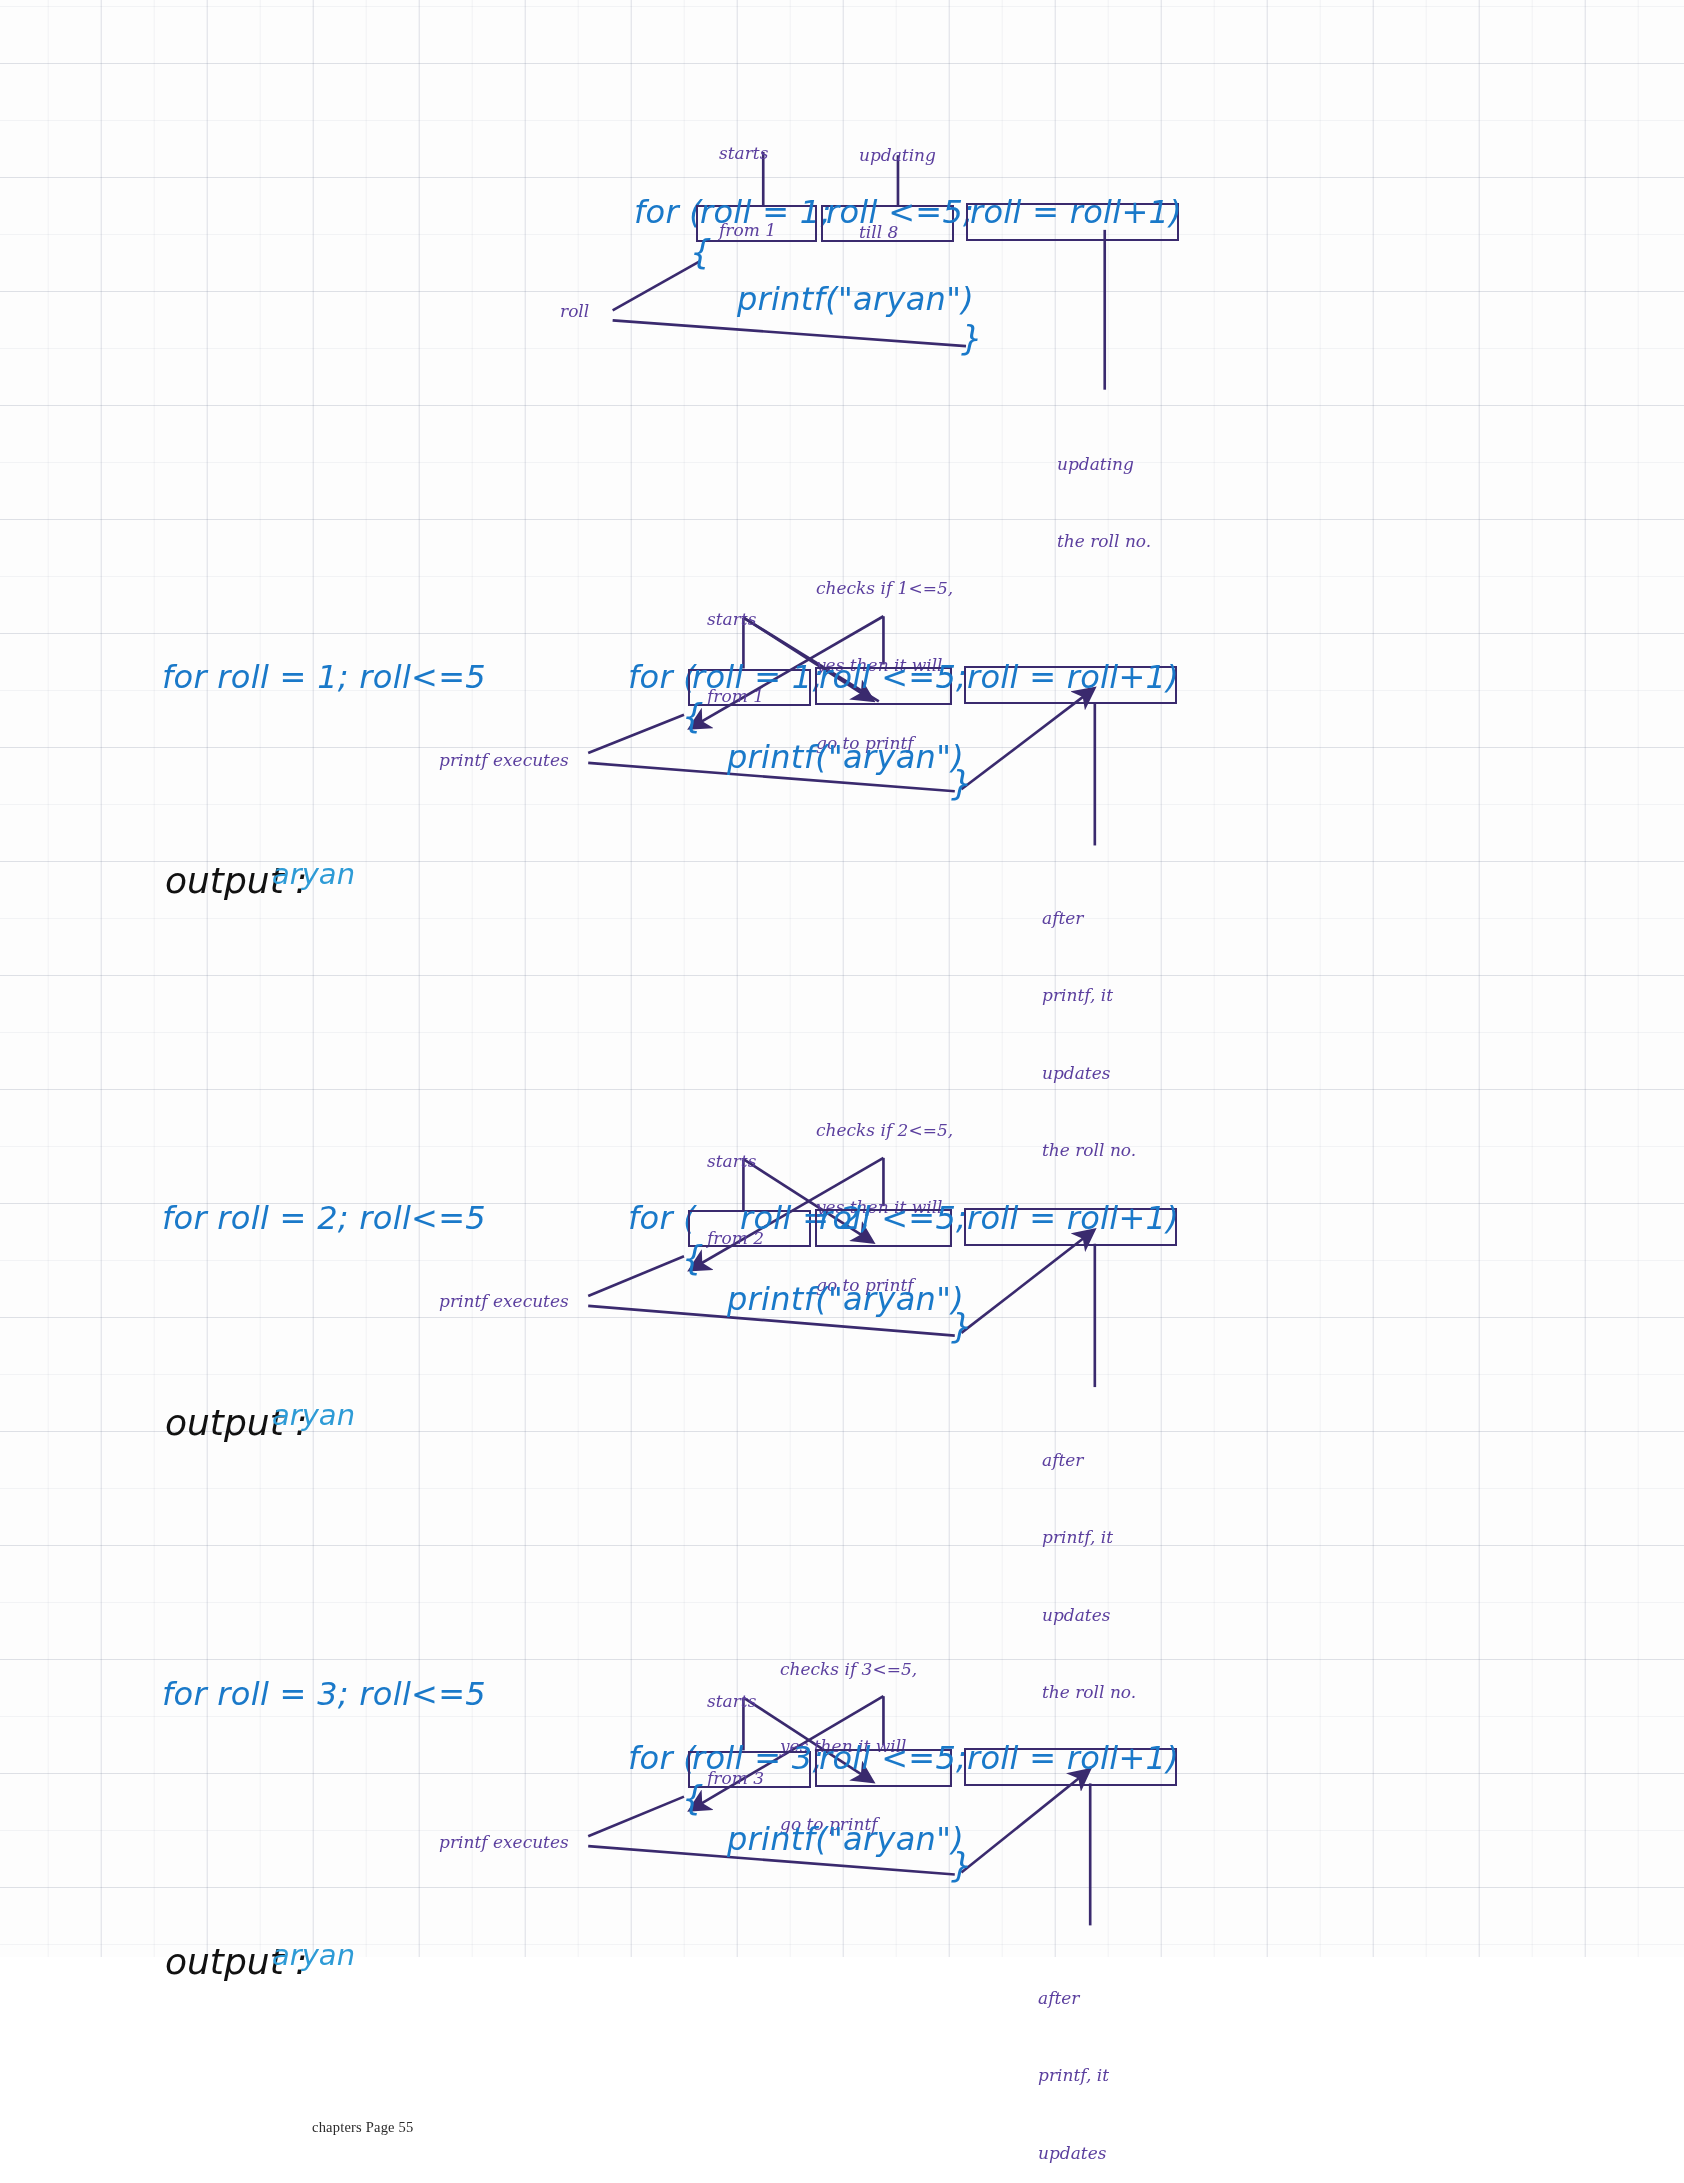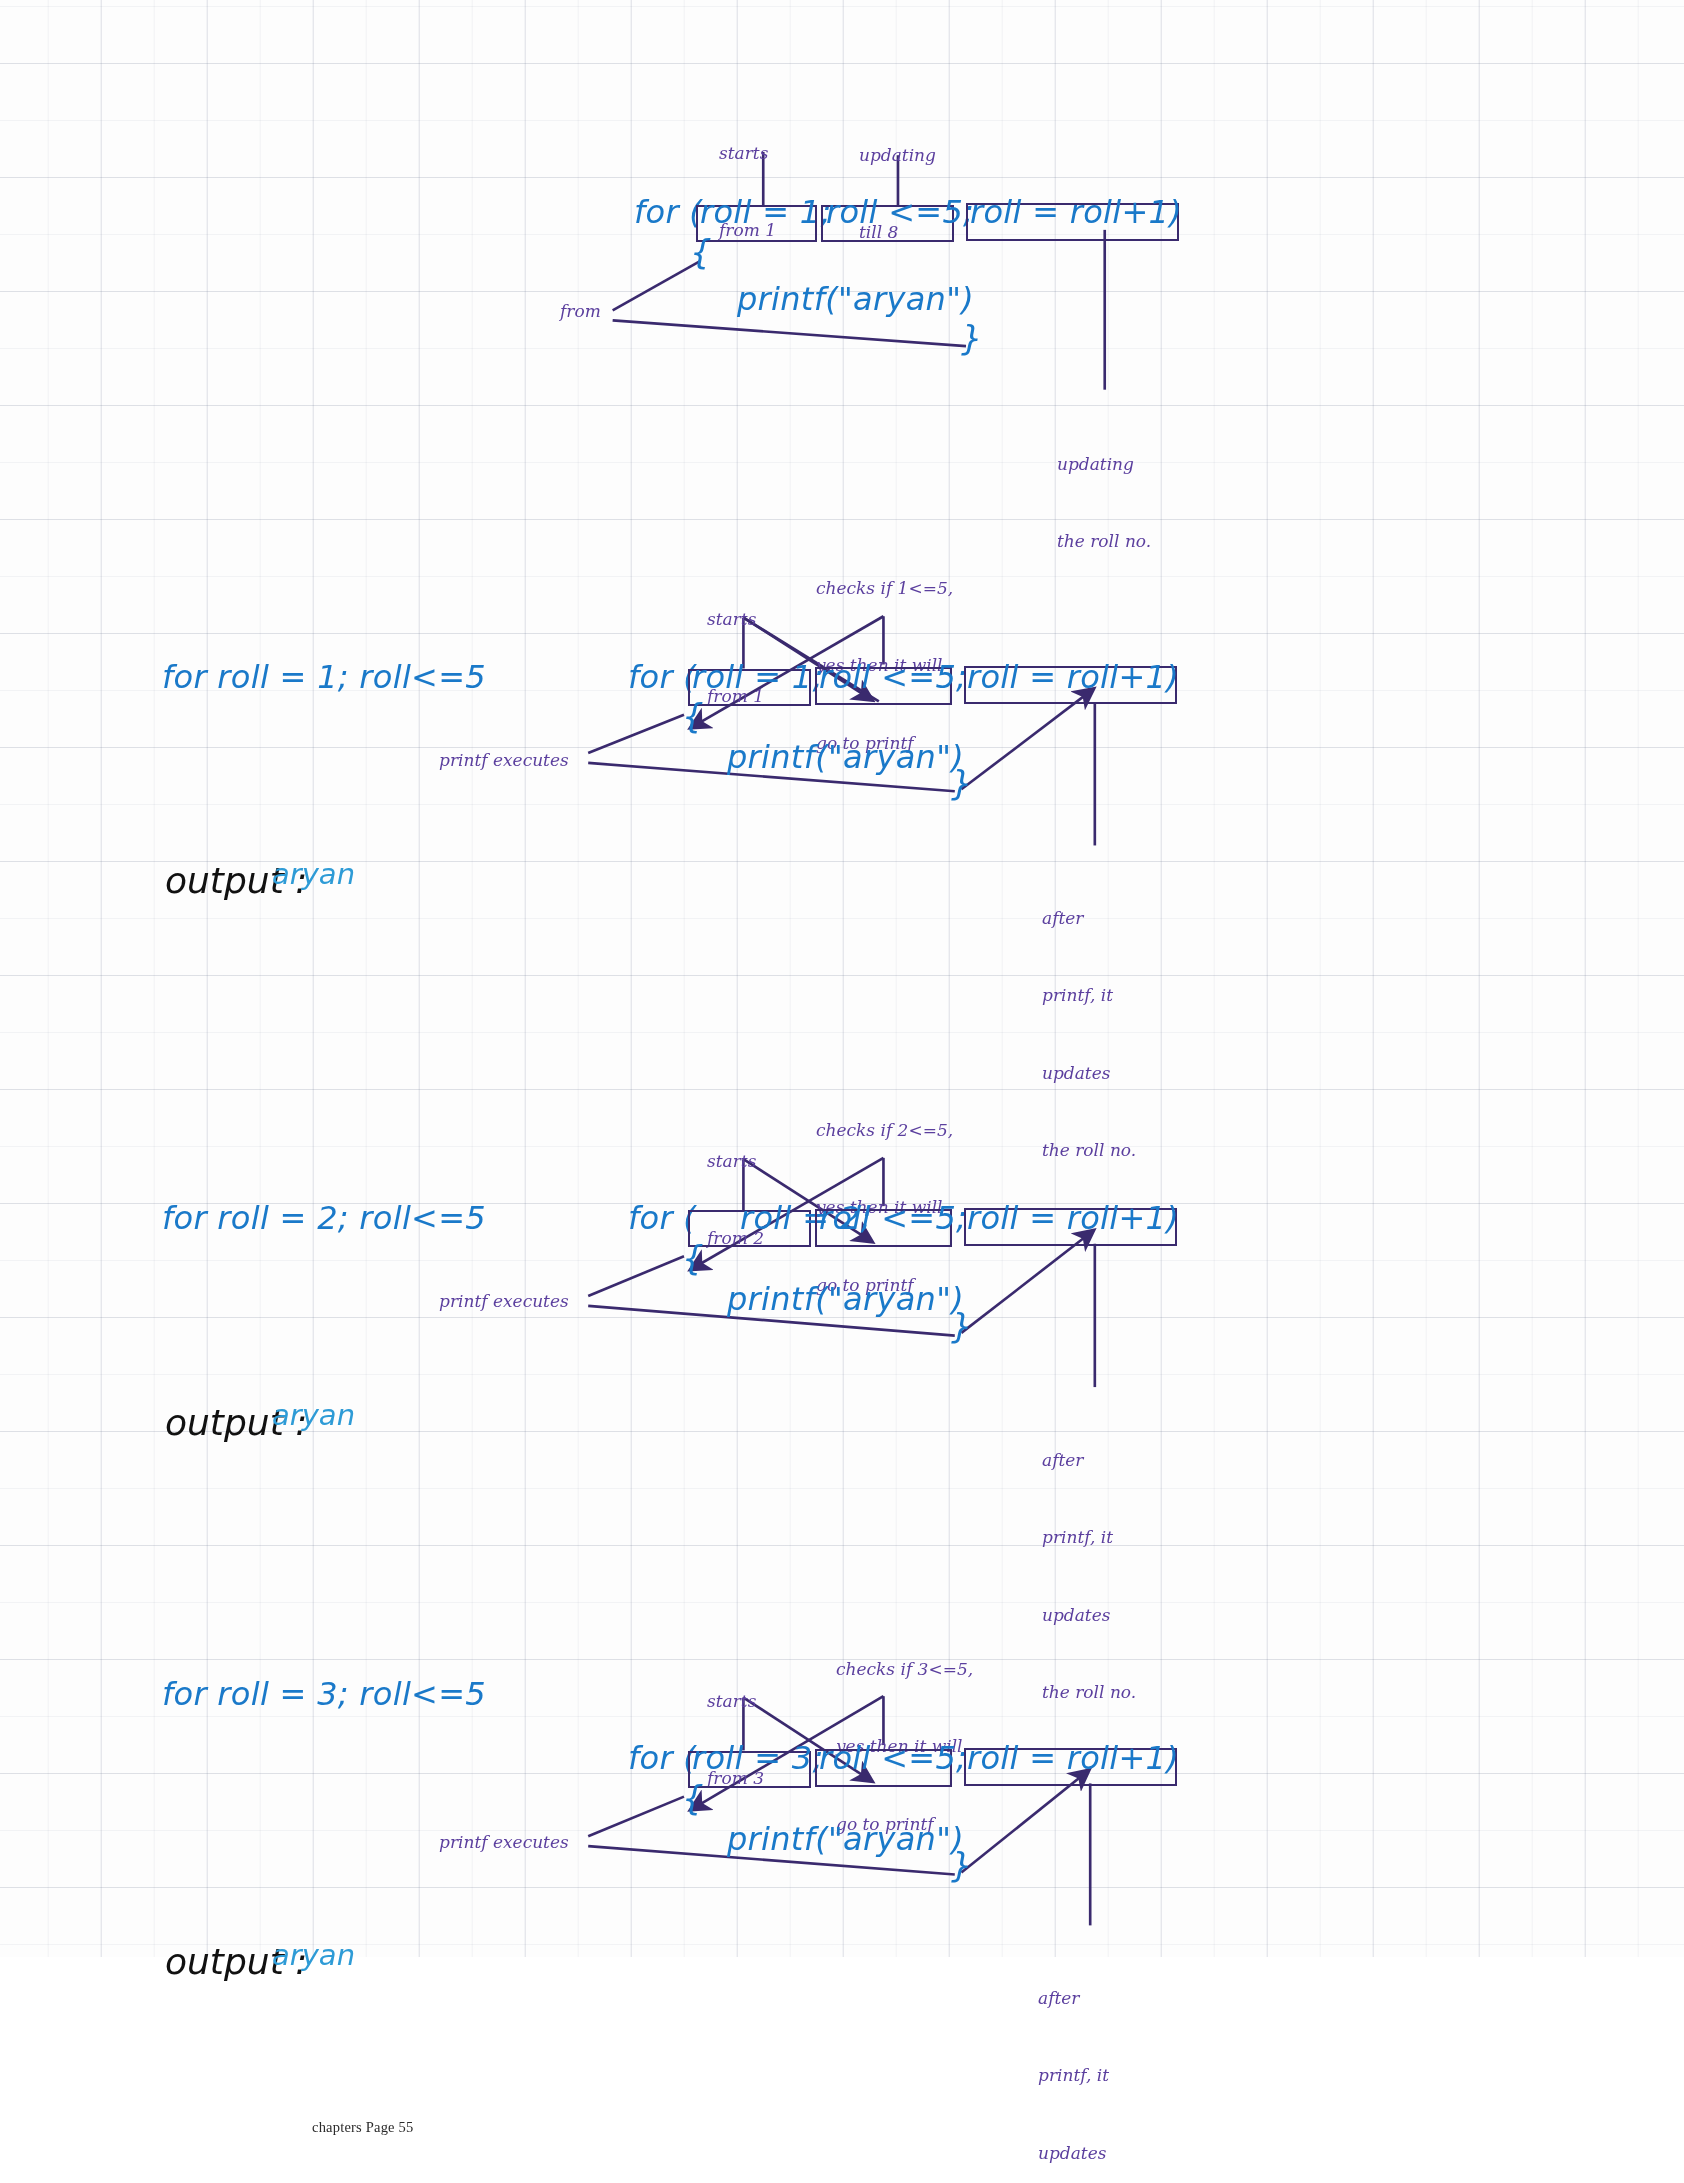--- a/index.html
+++ b/index.html
@@ -153,21 +153,21 @@
     <div class="hw code code-lg" style="left:700px;top:196px;">roll = 1;</div>
     <div class="clausebox" style="left:821px;top:205px;width:133px;height:37px;"></div>
     <div class="hw code code-lg" style="left:826px;top:196px;">roll &lt;=5;</div>
     <div class="clausebox" style="left:966px;top:203px;width:213px;height:38px;"></div>
     <div class="hw code code-lg" style="left:970px;top:196px;">roll = roll+1)</div>
 
     <div class="hw brace" style="left:690px;top:235px;">{</div>
     <div class="hw code code-lg" style="left:737px;top:283px;">printf("aryan")</div>
     <div class="hw brace" style="left:961px;top:321px;">}</div>
 
-    <div class="hw ann" style="left:560px;top:299px;">from</div>
+    <div class="hw ann" style="left:560px;top:299px;">roll</div>
 
     <div class="hw ann" style="left:1057px;top:400px;">
       <div>updating</div>
       <div>the roll no.</div>
     </div>
   </div>
 
   <div>
     <div class="hw ann" style="left:707px;top:555px;">
       <div>starts</div>
@@ -242,21 +242,21 @@
 
     <div class="hw outlbl" style="left:165px;top:1404px;">output :</div>
     <div class="hw outval" style="left:272px;top:1400px;">aryan</div>
   </div>
 
   <div>
     <div class="hw ann" style="left:707px;top:1637px;">
       <div>starts</div>
       <div>from 3</div>
     </div>
-    <div class="hw ann" style="left:836px;top:1605px;">
+    <div class="hw ann" style="left:780px;top:1605px;">
       <div>checks if 3&lt;=5,</div>
       <div>yes then it will</div>
       <div>go to printf</div>
     </div>
 
     <div class="hw code code-lg" style="left:162px;top:1678px;">for roll = 3; roll&lt;=5</div>
 
     <div class="hw code code-lg" style="left:628px;top:1742px;">for (</div>
     <div class="clausebox" style="left:688px;top:1751px;width:123px;height:37px;"></div>
     <div class="hw code code-lg" style="left:692px;top:1742px;">roll = 3;</div>

